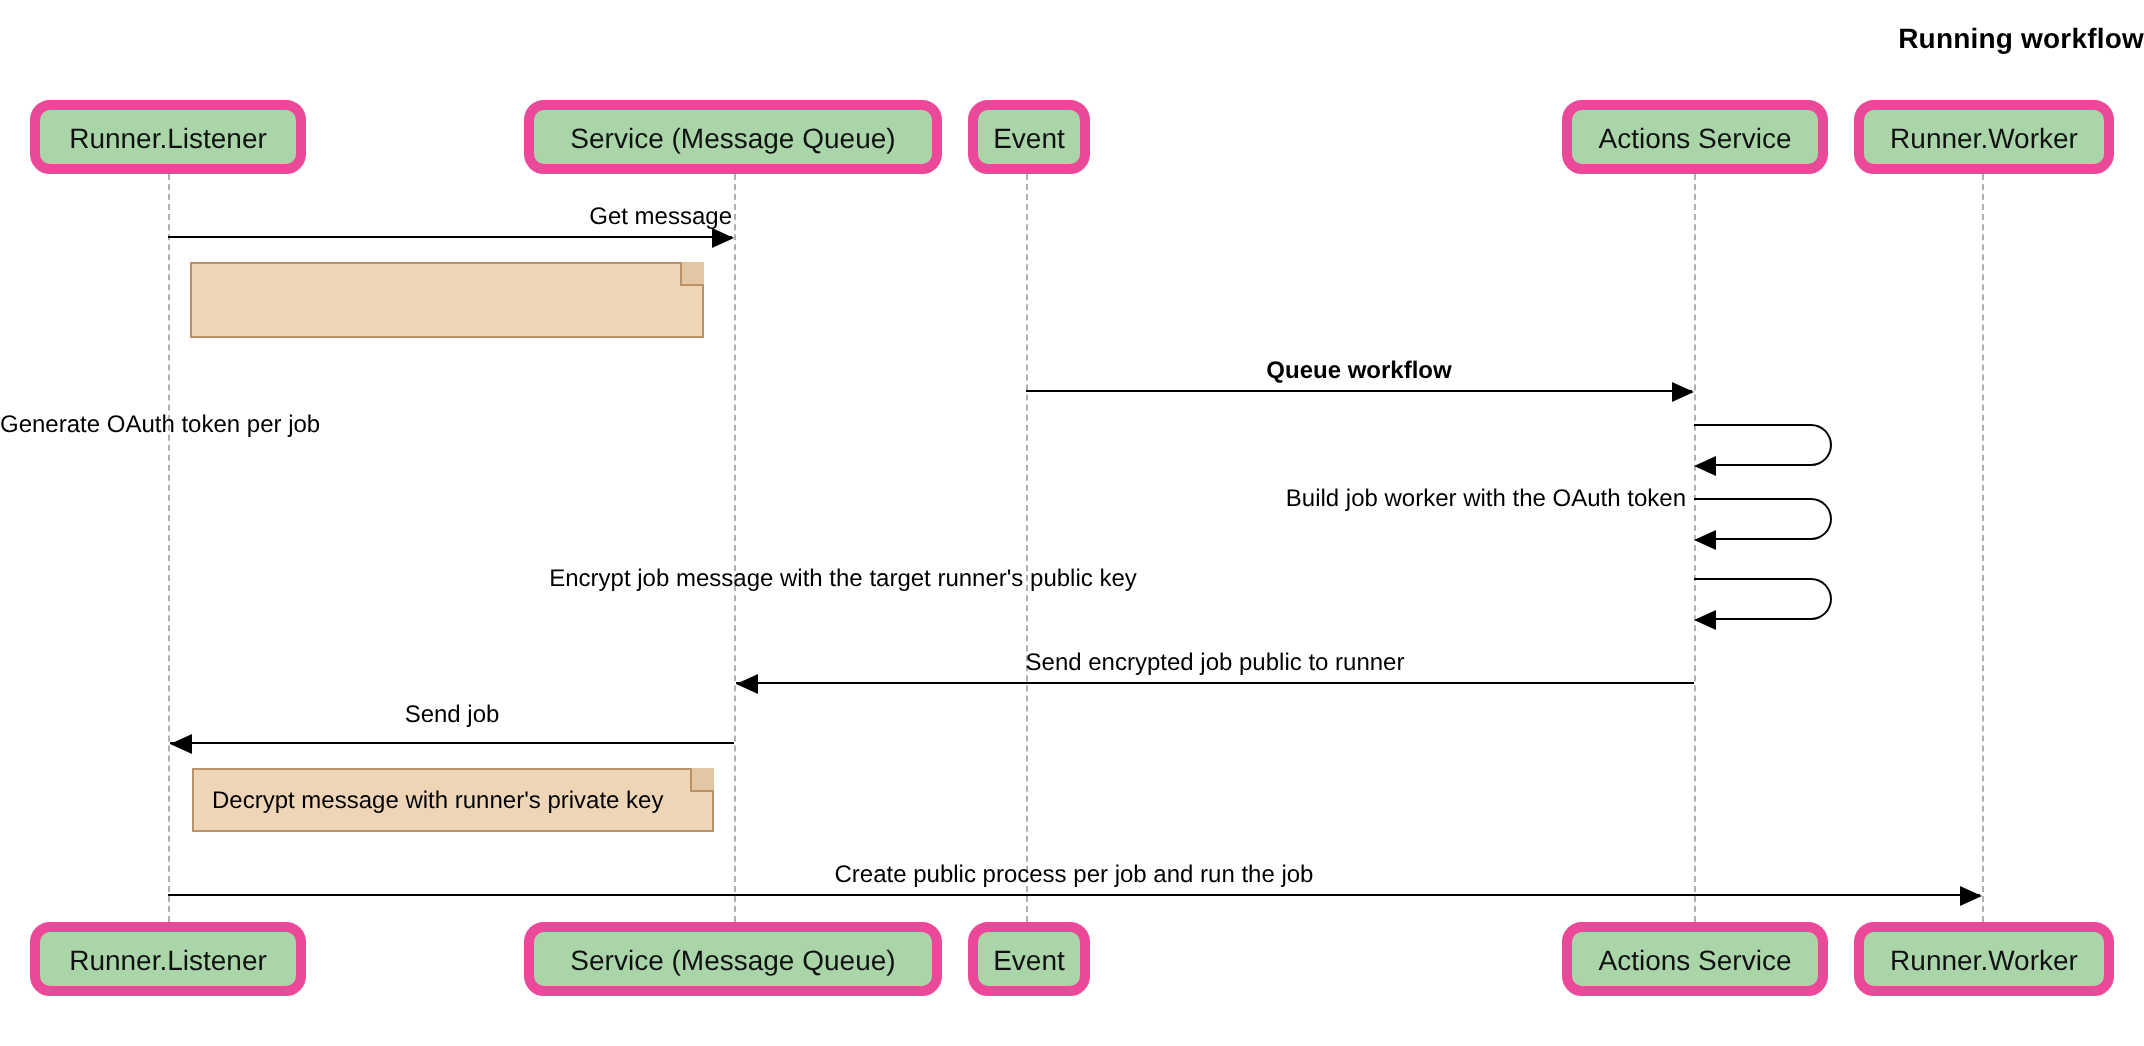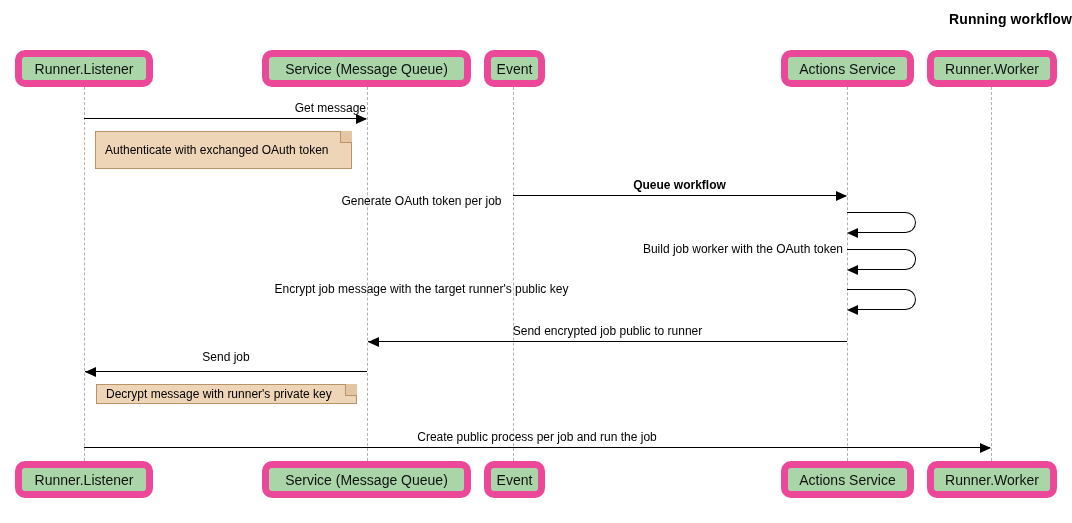--- a/index.html
+++ b/index.html
@@ -21,21 +21,21 @@
     font-weight:bold;
     color:#000000;
     letter-spacing:.1px;
   }
 
   
   .participant{
     position:absolute;
     box-sizing:border-box;
     background:#a9d5a9;
-    border:7px solid #ec4899;
+    border:5px solid #ec4899;
     border-radius:10px;
     display:flex;
     align-items:center;
     justify-content:center;
     font-size:14px;
     color:#111111;
     white-space:nowrap;
     height:37px;
   }
 
@@ -145,21 +145,21 @@
         <div class="arrowhead right" style="top: 191px; left: 836px;"></div>
         <div class="msg-label" style="left: 513px; width: 333px; top: 178px; font-weight: bold;">Queue workflow</div>
       </div>
       <div>
         <div class="selfcall">
           <div class="top" style="left: 847px; top: 212px; width: 58px;"></div>
           <div class="curve" style="left: 904px; top: 212px; width: 12px; height: 21px;"></div>
           <div class="bottom" style="left: 855px; top: 232px; width: 50px;"></div>
           <div class="arrowhead left" style="left: 847px; top: 228px;"></div>
         </div>
-        <div class="msg-label" style="left: 0px; width: 843px; text-align: center; top: 194px;">Generate OAuth token per job</div>
+        <div class="msg-label" style="left: 0px; width: 843px; text-align: left; top: 205px;">Generate OAuth token per job</div>
       </div>
       <div>
         <div class="selfcall">
           <div class="top" style="left: 847px; top: 249px; width: 58px;"></div>
           <div class="curve" style="left: 904px; top: 249px; width: 12px; height: 21px;"></div>
           <div class="bottom" style="left: 855px; top: 269px; width: 50px;"></div>
           <div class="arrowhead left" style="left: 847px; top: 265px;"></div>
         </div>
         <div class="msg-label" style="left: 0px; width: 843px; text-align: right; top: 242px;">Build job worker with the OAuth token</div>
       </div>
@@ -185,23 +185,22 @@
       <div>
         <div class="msg" style="left: 84px; top: 447px; width: 906px;"></div>
         <div class="arrowhead right" style="top: 443px; left: 980px;"></div>
         <div class="msg-label" style="left: 84px; width: 906px; top: 430px;">Create public process per job and run the job</div>
       </div>
     </div>
 
   <div id="notes">
       <div class="note" style="left: 95px; top: 131px; width: 257px; height: 38px;">
         <div class="fold"></div>
-        <span class="note-text">Authenticate with exchanged OAuth token</span>
-      </div>
-      <div class="note" style="left: 96px; top: 384px; width: 261px; height: 20px;">
+      </div>
+      <div class="note" style="left: 96px; top: 384px; width: 261px; height: 32px;">
         <div class="fold"></div>
         <span class="note-text">Decrypt message with runner's private key</span>
       </div>
     </div>
 
   <div id="participants-bottom">
       <div class="participant" style="left: 15px; top: 461px; width: 138px; height: 37px;">
         <span>Runner.Listener</span>
       </div>
       <div class="participant" style="left: 262px; top: 461px; width: 209px; height: 37px;">

